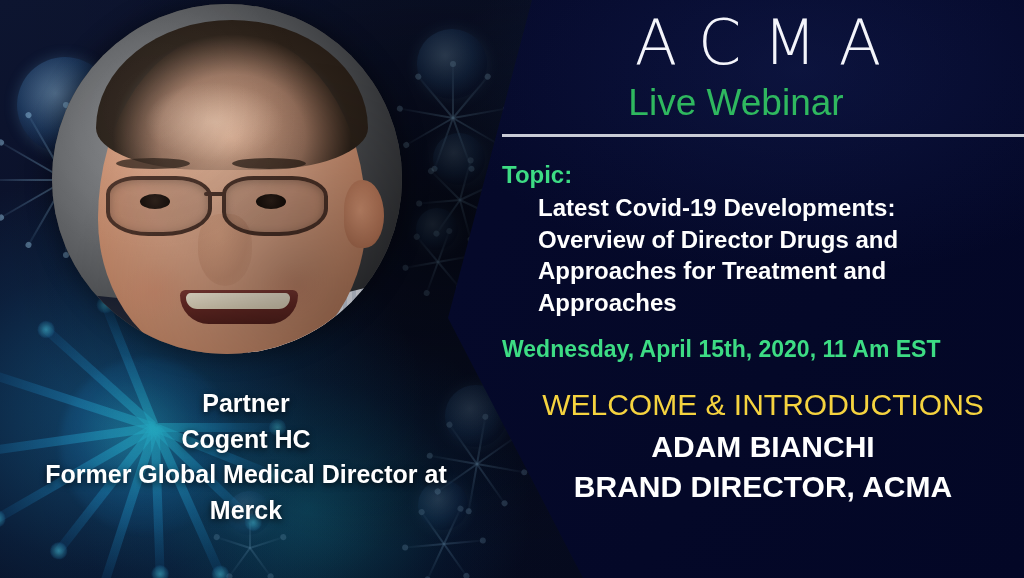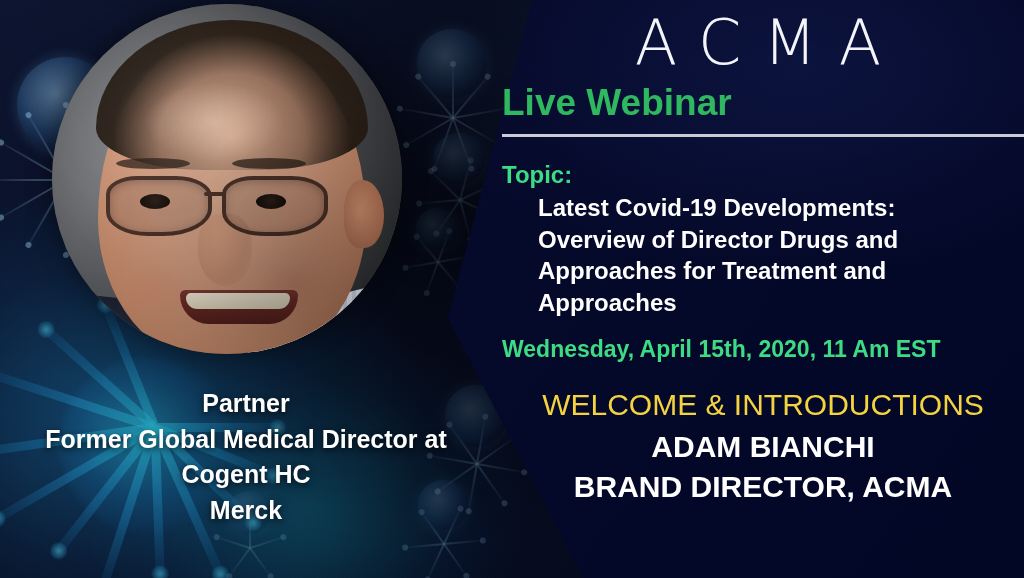--- a/index.html
+++ b/index.html
@@ -270,27 +270,28 @@
     color: #f4f5fb;
     font-size: 62px;
     line-height: 1;
     font-weight: 300;
     letter-spacing: 22px;
     text-indent: 22px;
     font-family: "DejaVu Sans", sans-serif;
   }
   .live-webinar {
     position: absolute;
-    left: 502px;
+    left: 480px;
     top: 84px;
     width: 512px;
+    text-align: center;
     color: #2fb85f;
     font-size: 37px;
     line-height: 1;
-    font-weight: bold;
+    font-weight: normal;
   }
   .divider {
     position: absolute;
     left: 502px;
     top: 134px;
     width: 522px;
     height: 3px;
     background: #c9ccd6;
   }
   .topic-label {
@@ -518,18 +519,18 @@
     <div>Approaches</div>
   </div>
   <div class="webinar-datetime">Wednesday, April 15th, 2020, 11 Am EST</div>
 
   <div class="welcome-heading">WELCOME &amp; INTRODUCTIONS</div>
   <div class="presenter-name">ADAM BIANCHI</div>
   <div class="presenter-title">BRAND DIRECTOR, ACMA</div>
 
   <div class="speaker-block">
     <div>Partner</div>
+    <div>Cogent HC</div>
     <div>Former Global Medical Director at</div>
-    <div>Cogent HC</div>
     <div>Merck</div>
   </div>
 
 </div>
 
 </body></html>

